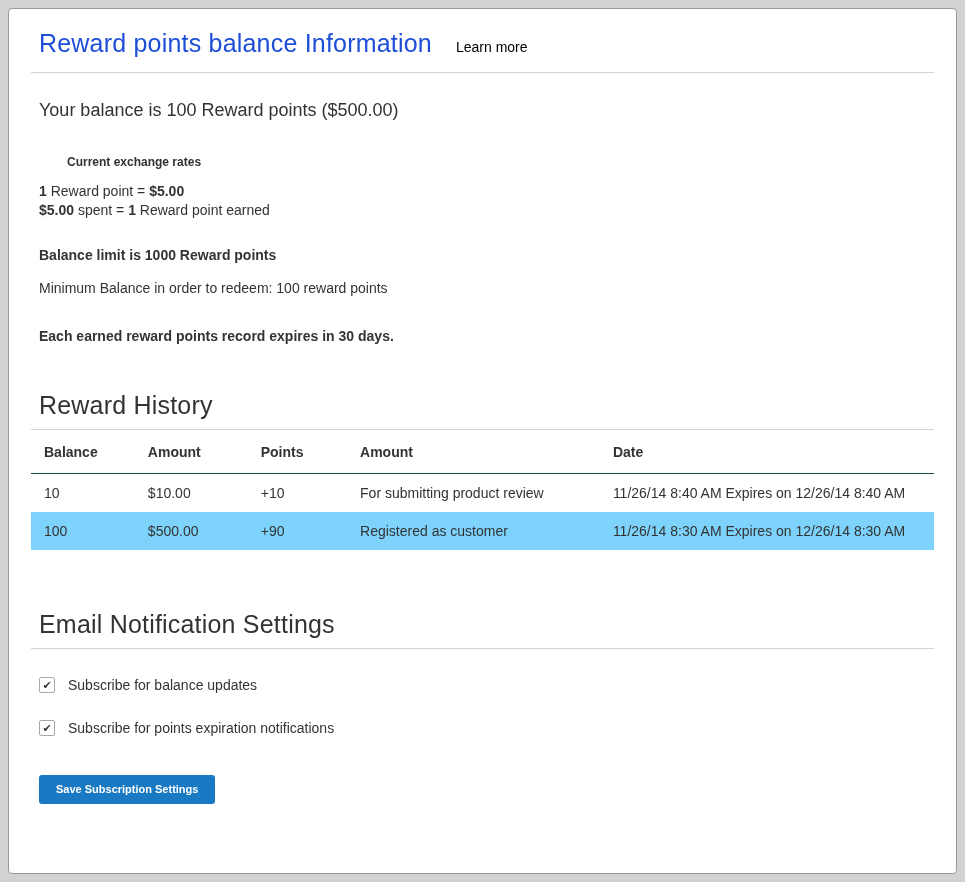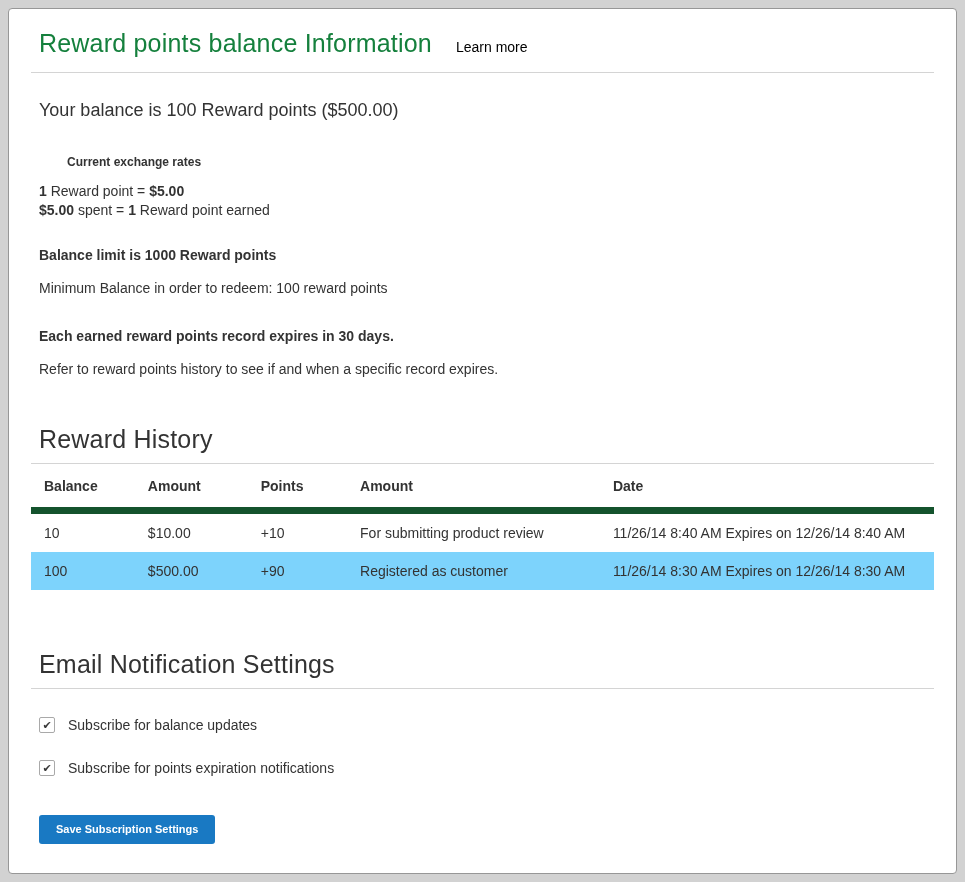--- a/index.html
+++ b/index.html
@@ -29,21 +29,21 @@
   
   .title-row {
     display: flex;
     align-items: baseline;
     padding: 8px 0 14px 8px;
     border-bottom: 1px solid #d4d4d4;
   }
   .page-title {
     font-size: 25px;
     font-weight: 300;
-    color: #15803d;
+    color: #1d4ed8;
     letter-spacing: 0.2px;
   }
   .learn-more {
     margin-left: 24px;
     color: #000000;
     font-size: 14px;
     text-decoration: none;
     cursor: pointer;
   }
 
@@ -84,21 +84,21 @@
   table.history {
     width: 100%;
     border-collapse: collapse;
     margin-top: 0;
   }
   table.history th {
     text-align: left;
     font-weight: bold;
     font-size: 14px;
     padding: 14px 10px 13px 13px;
-    border-bottom: 7px solid #14532d;
+    border-bottom: 1px solid #14532d;
   }
   table.history td {
     font-size: 14px;
     padding: 11px 10px 11px 13px;
   }
   table.history tr.stripe td { background: #7dd3fc; }
   .col-balance { width: 11.5%; }
   .col-amount  { width: 12.5%; }
   .col-points  { width: 11%; }
   .col-reason  { width: 28%; }
@@ -165,21 +165,20 @@
 
       <div class="rate-lines">
         <div><b>1</b><span> Reward point = </span><b>$5.00</b></div>
         <div><b>$5.00</b><span> spent = </span><b>1</b><span> Reward point earned</span></div>
       </div>
 
       <div class="limit-heading">Balance limit is 1000 Reward points</div>
       <div class="plain-line">Minimum Balance in order to redeem: 100 reward points</div>
 
       <div class="expiry-heading">Each earned reward points record expires in 30 days.</div>
-      <div class="plain-line">Refer to reward points history to see if and when a specific record expires.</div>
     </div>
 
     
     <div class="section-heading history-heading">Reward History</div>
 
     <table class="history">
       <thead>
         <tr>
           <th class="col-balance">Balance</th>
           <th class="col-amount">Amount</th>

